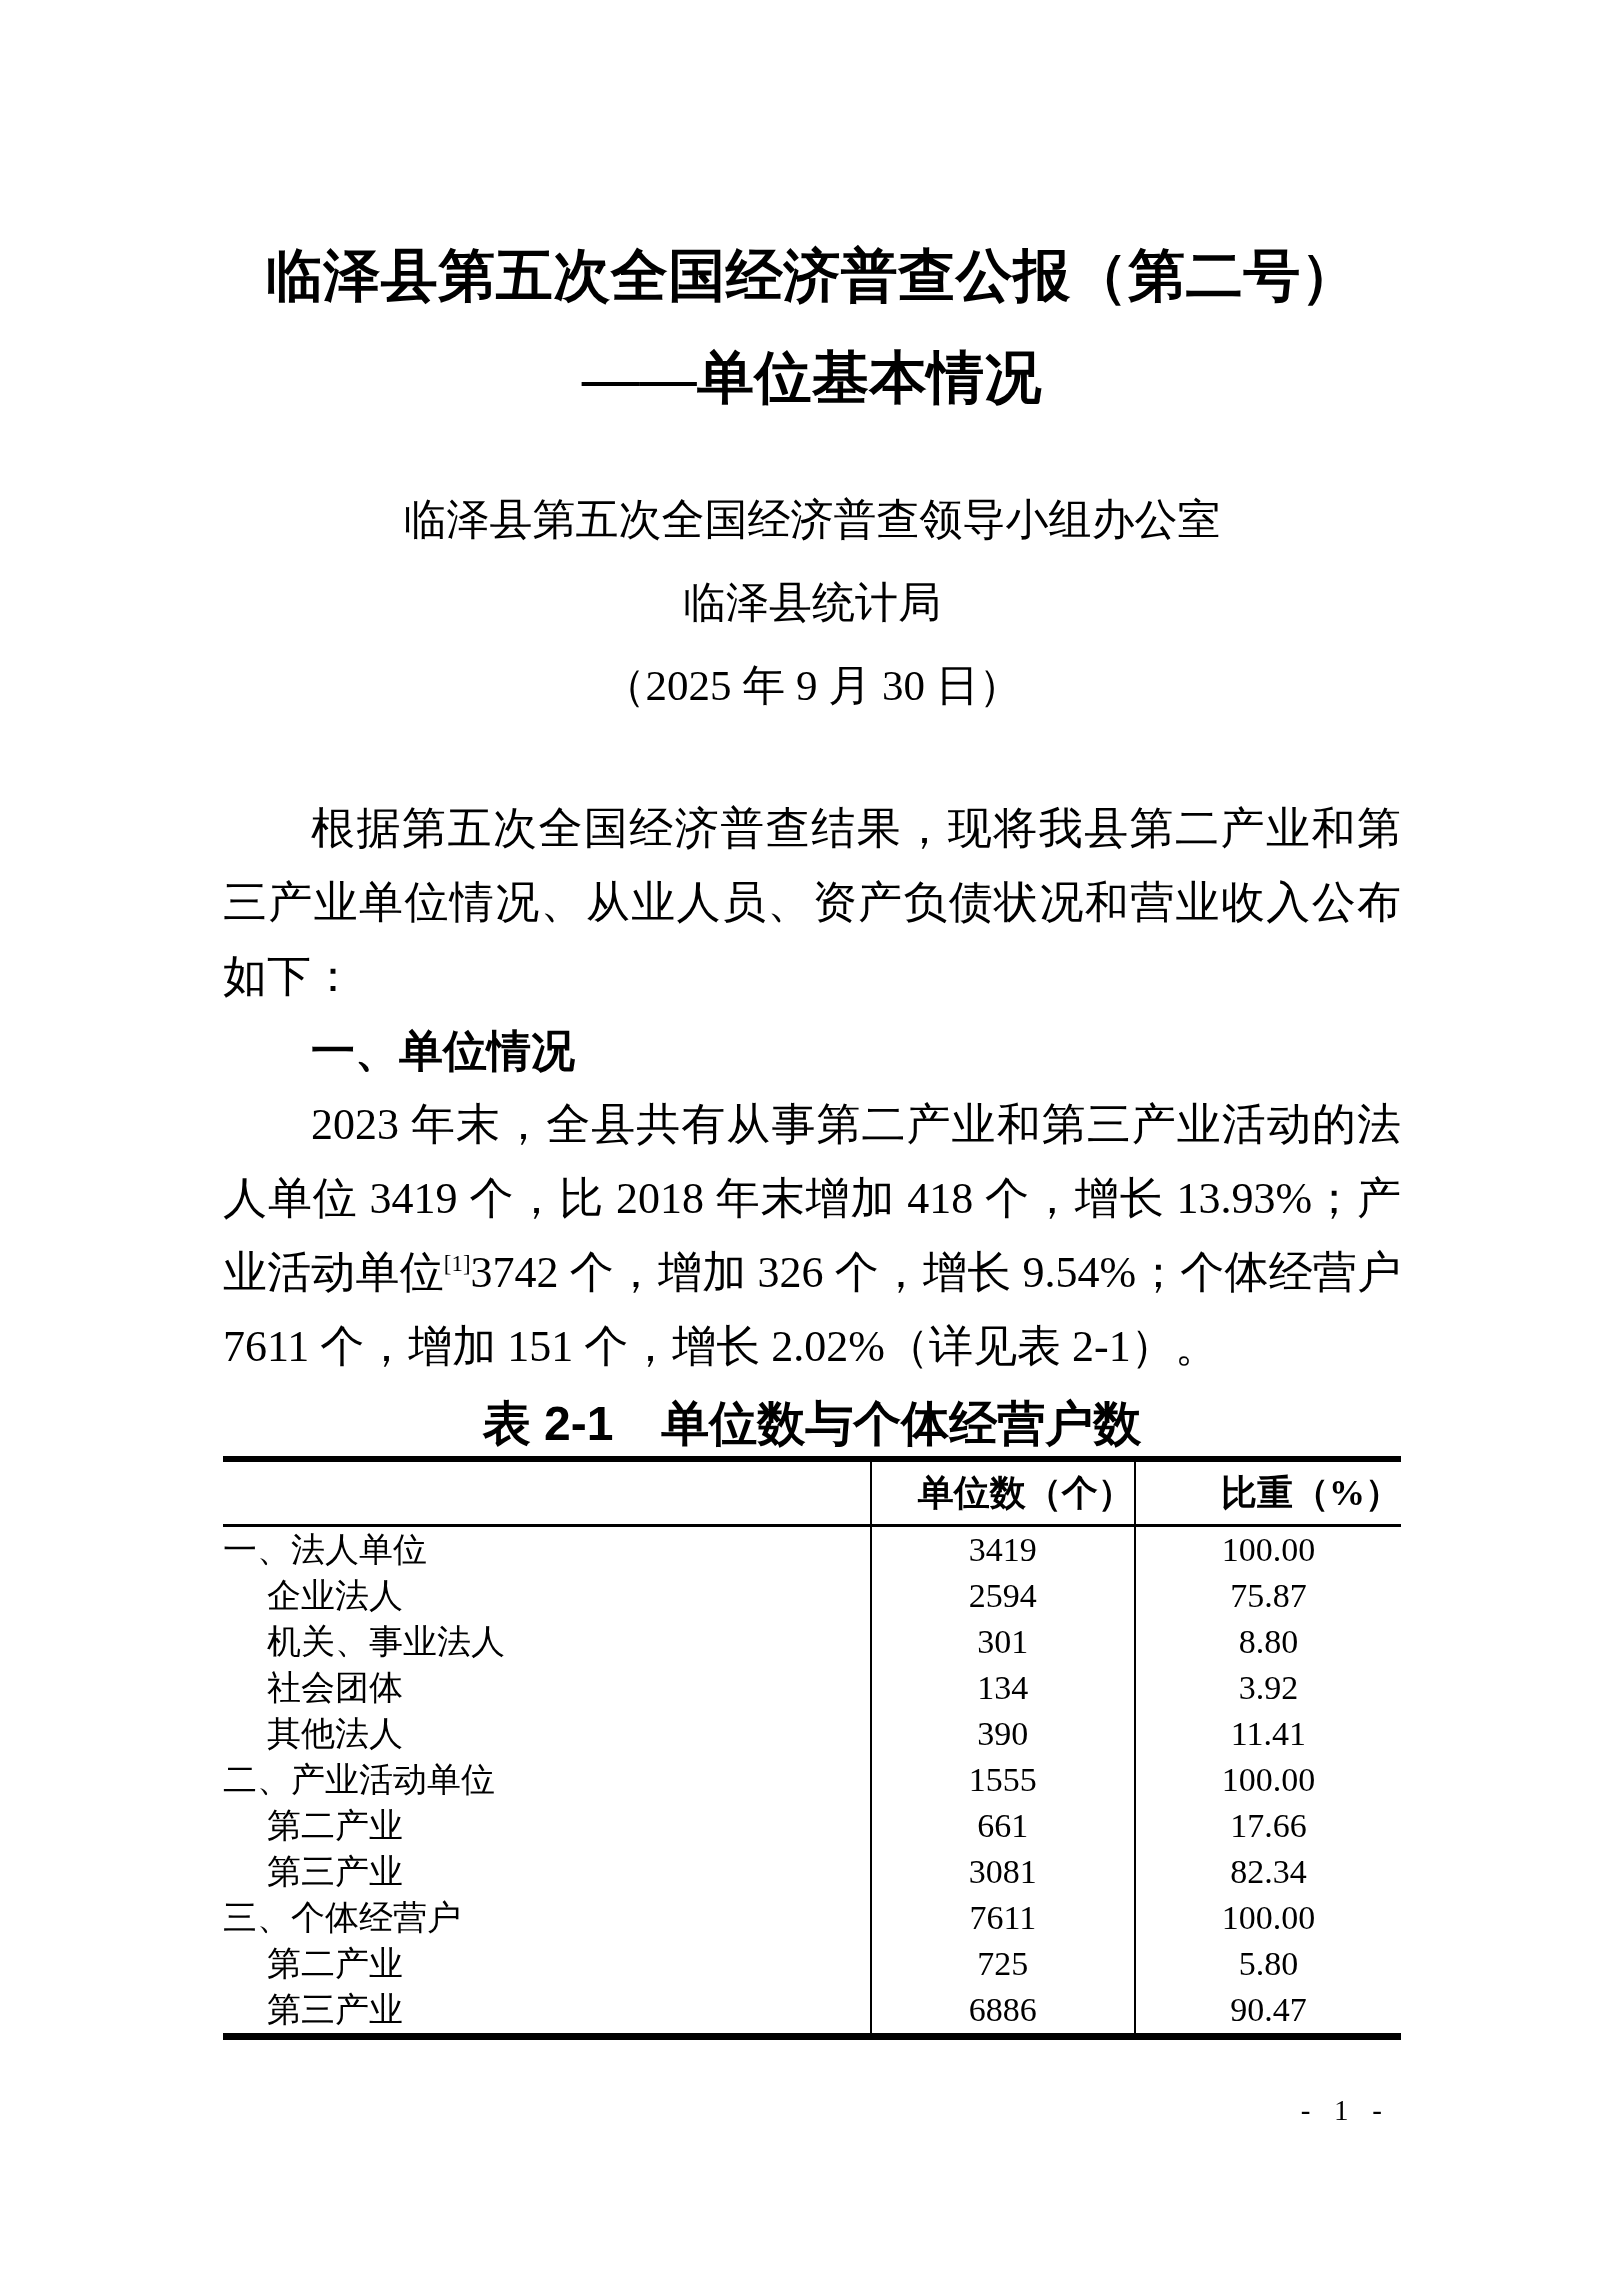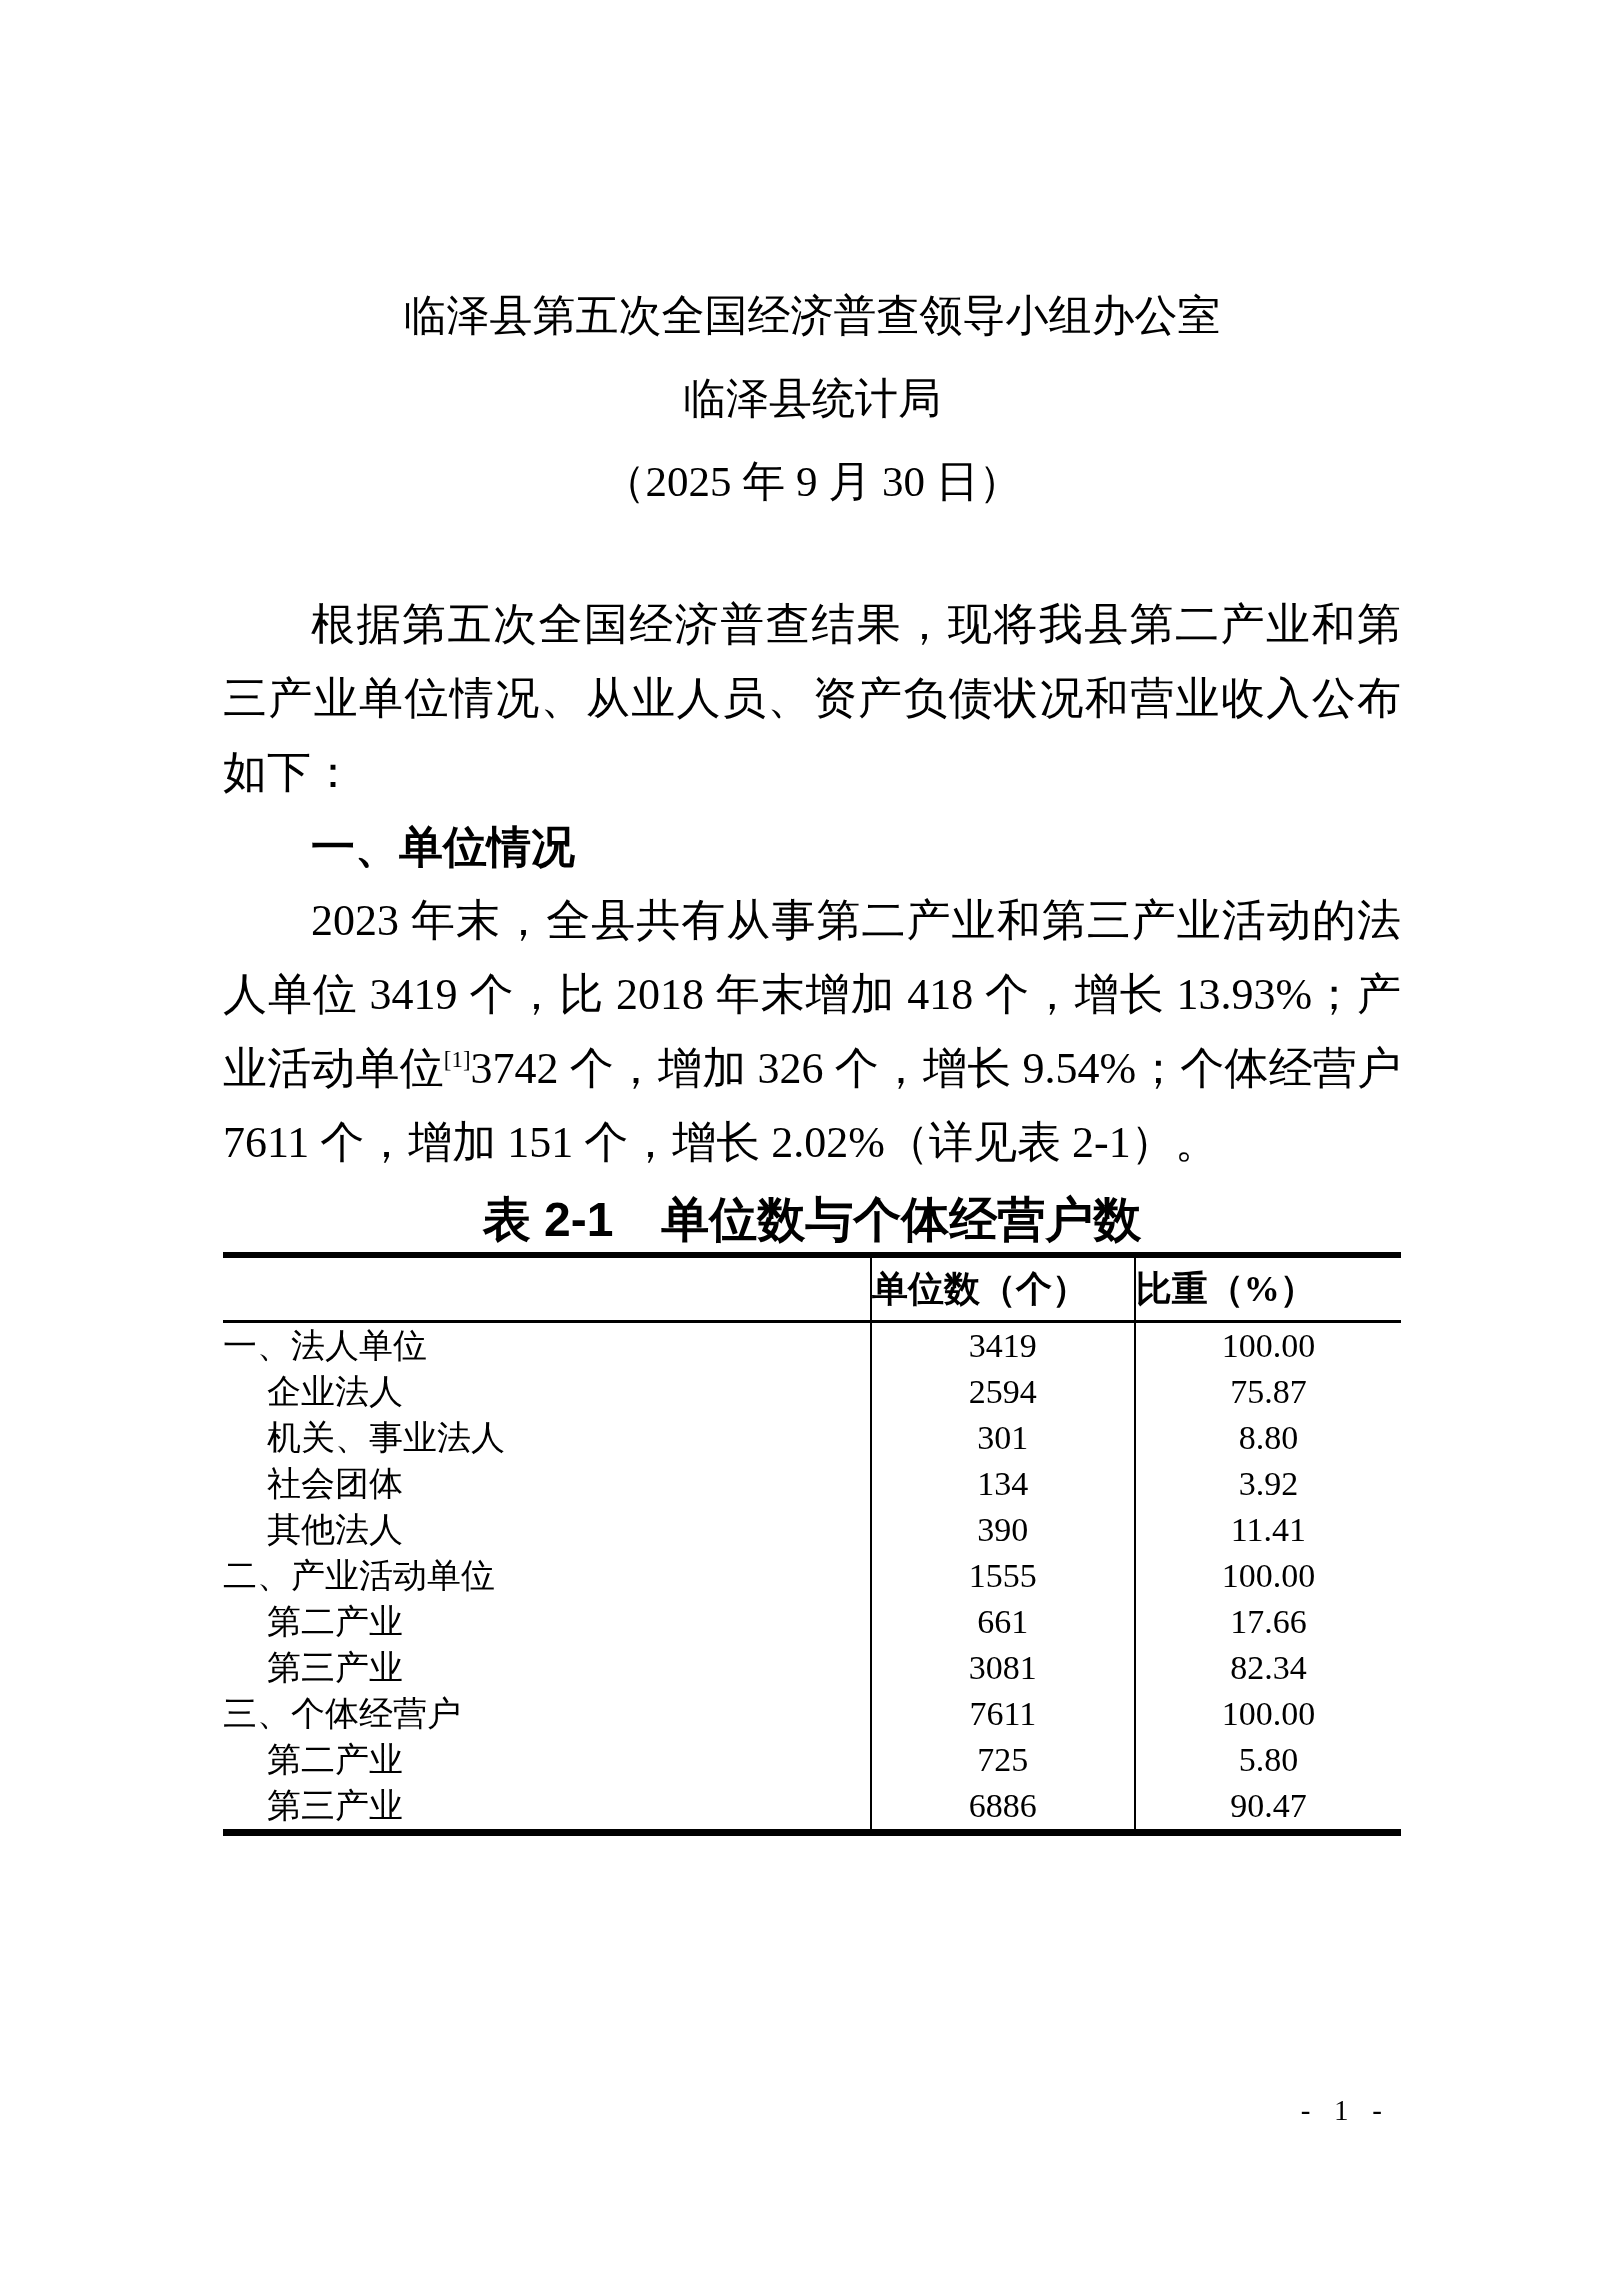--- a/index.html
+++ b/index.html
@@ -69,21 +69,21 @@
     font-size: 34px;
   }
   table.units-table col.c1 { width: 55%; }
   table.units-table col.c2 { width: 22.4%; }
   table.units-table col.c3 { width: 22.6%; }
   table.units-table th {
     font-weight: bold;
     font-size: 36px;
     height: 62px;
     border-bottom: 3.1px solid #000;
-    text-align: left;
+    text-align: right;
     vertical-align: middle;
     padding: 0;
   }
   table.units-table td {
     height: 43px;
     vertical-align: middle;
     padding: 0;
   }
   .col-sep { border-left: 2px solid #000; }
   td.label { text-align: left; padding-left: 3.1px; }
@@ -97,20 +97,24 @@
     font-size: 29px;
     letter-spacing: 8.2px;
     white-space: pre;
   }
 </style>
 </head>
 <body>
 
 <div class="page">
 
+  <h1 class="doc-title">
+    <span>临泽县第五次全国经济普查公报（第二号）</span><br>
+    <span>——单位基本情况</span>
+  </h1>
 
   <div class="byline-block">
     <div>临泽县第五次全国经济普查领导小组办公室</div>
     <div>临泽县统计局</div>
     <div>（2025 年 9 月 30 日）</div>
   </div>
 
   <div class="body-text">
     <p class="para">根据第五次全国经济普查结果，现将我县第二产业和第三产业单位情况、从业人员、资产负债状况和营业收入公布如下：</p>
     <h2 class="section-heading">一、单位情况</h2>

